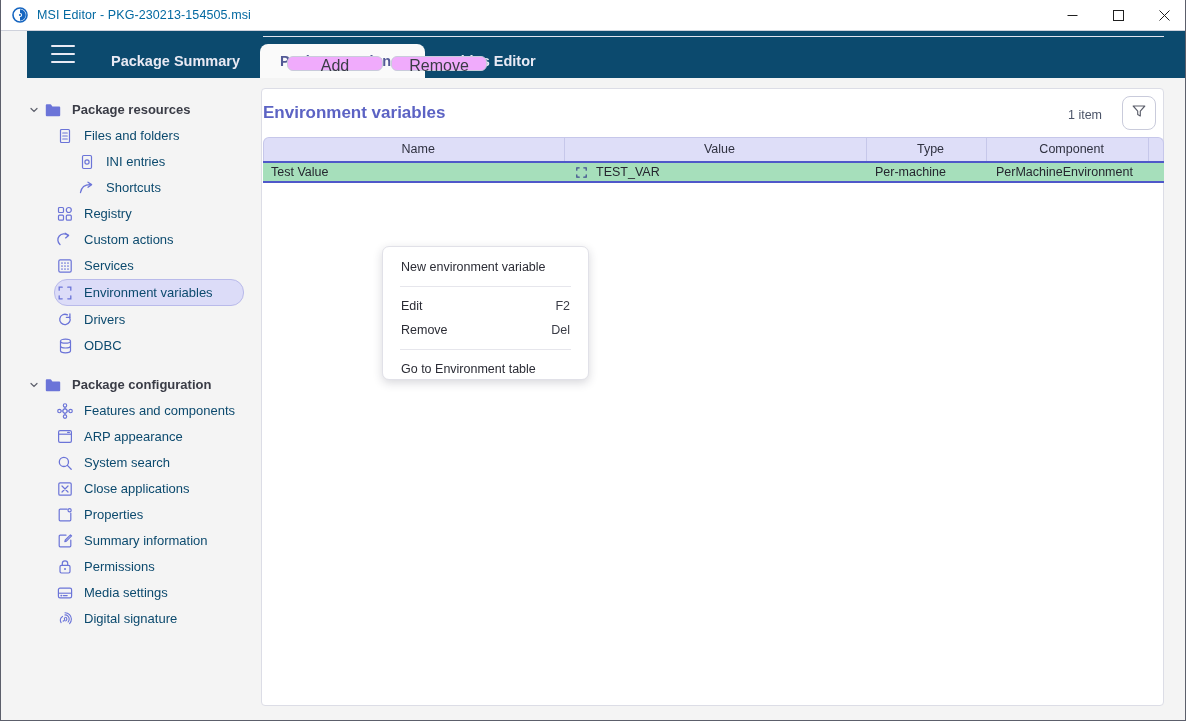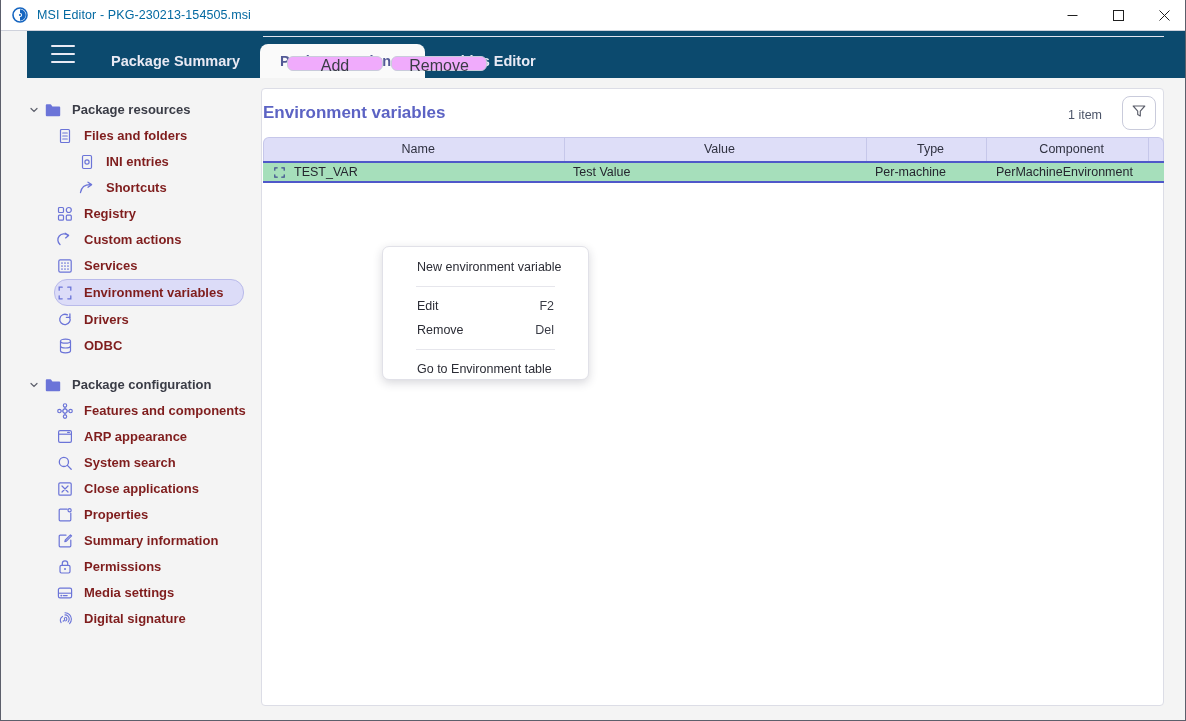--- a/index.html
+++ b/index.html
@@ -92,21 +92,21 @@
   .nav-item .chev {
     width: 18px; flex: none; display: flex; align-items: center; justify-content: center;
     color: #5c5f6b;
   }
   .nav-item .ico {
     width: 20px; height: 20px; flex: none;
     display: flex; align-items: center; justify-content: center;
     color: #6b74d8;
   }
   .nav-item .lbl {
-    font-size: 13px; color: #7f1d1d; margin-left: 9px; font-weight: bold;
+    font-size: 13px; color: #0c4a6e; margin-left: 9px;
   }
   .nav-group > .lbl { font-weight: bold; color: #3a3c46; }
   .nav-item.selected {
     background: #dcdcf8;
     border: 1px solid #b9baea;
     height: 27px;
   }
   .depth0 { margin-left: 24px; }
   .depth1 { margin-left: 54px; }
   .depth2 { margin-left: 76px; }
@@ -207,21 +207,21 @@
   .btn.remove { margin-left: 8px; }
 
   
   .ctxmenu {
     position: absolute; left: 381px; top: 168px;
     width: 207px; height: 134px;
     background: #ffffff;
     border: 1px solid #e1e1e8;
     border-radius: 7px;
     box-shadow: 0 3px 10px rgba(40,40,60,.18);
-    padding: 8px 16px;
+    padding: 8px 0;
     z-index: 40;
   }
   .mi {
     height: 24px; line-height: 24px;
     padding: 0 18px;
     font-size: 12.5px; color: #2b2c35;
     display: flex; align-items: center;
     white-space: nowrap;
   }
   .mi .key { margin-left: auto; color: #3a3c46; }
@@ -540,34 +540,34 @@
         <div class="table">
           <div class="thead">
             <div class="th c-name">Name</div>
             <div class="th c-value">Value</div>
             <div class="th c-type">Type</div>
             <div class="th c-comp">Component</div>
             <div class="th c-last"></div>
           </div>
           <div class="tbody">
             <div class="tr">
+              <div class="td c-value">Test Value</div>
               <div class="td c-name">
                 <span class="rowico">
                   <svg width="13" height="13" viewBox="0 0 16 16">
                       <g fill="none" stroke="#3f4c8f" stroke-width="1.5" stroke-linecap="round">
                         <path d="M2.2 5.2 V2.2 H5.2"></path>
                         <path d="M10.8 2.2 H13.8 V5.2"></path>
                         <path d="M13.8 10.8 V13.8 H10.8"></path>
                         <path d="M5.2 13.8 H2.2 V10.8"></path>
                       </g>
                     </svg>
                 </span>
                 <span>TEST_VAR</span>
               </div>
-              <div class="td c-value">Test Value</div>
               <div class="td c-type">Per-machine</div>
               <div class="td c-comp">PerMachineEnvironment</div>
               <div class="td c-last"></div>
             </div>
           </div>
         </div>
 
         <div class="footer">
           <button class="btn add">Add</button>
           <button class="btn remove">Remove</button>

